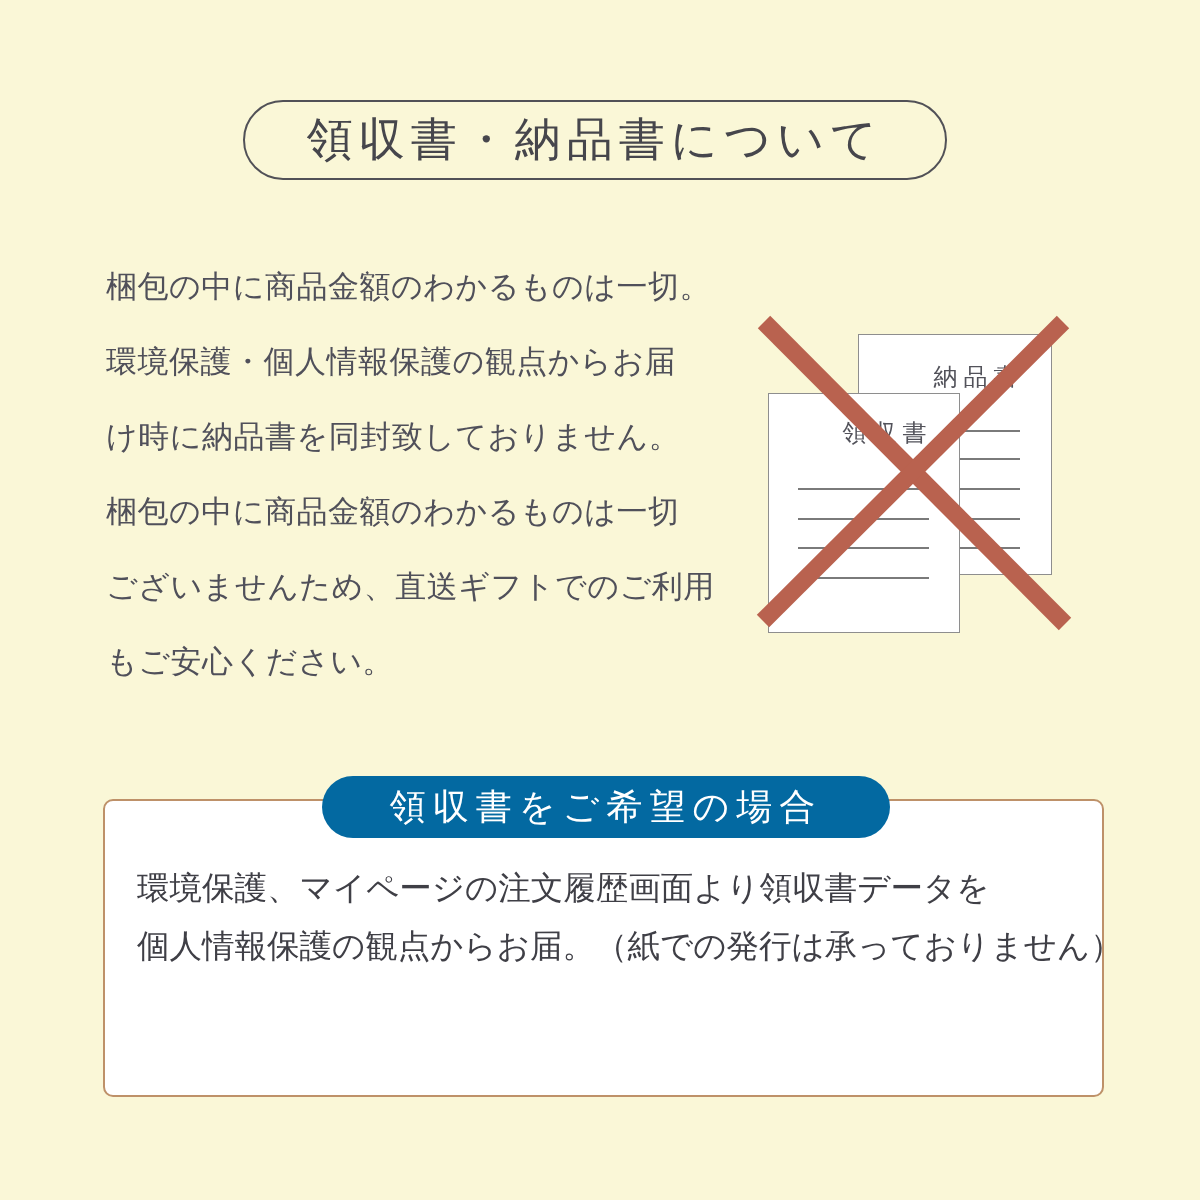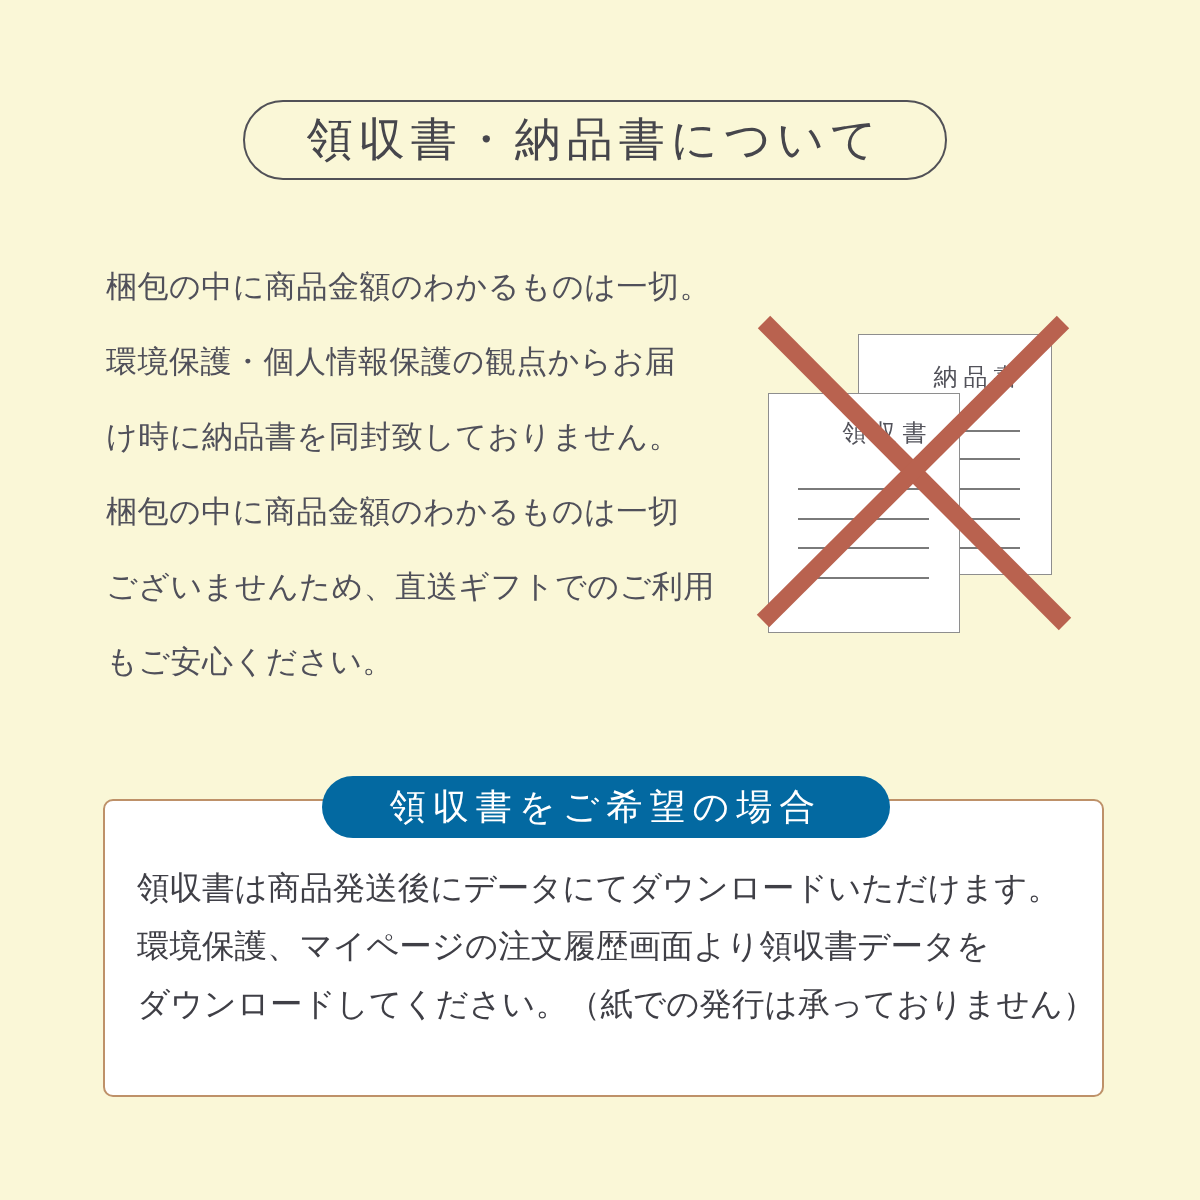--- a/index.html
+++ b/index.html
@@ -113,16 +113,15 @@
   </svg>
 </div>
 
 <div class="abs receipt-box"></div>
 
 <div class="abs receipt-pill">
   <span>領収書をご希望の場合</span>
 </div>
 
 <div class="abs receipt-text">
-  <div>領収書は商品発送後にデータにてダウンロードいただけます。</div>
   <div>環境保護、マイページの注文履歴画面より領収書データを</div>
-  <div>ダウンロードしてください。（紙での発行は承っておりません）</div>
+  <div>個人情報保護の観点からお届。（紙での発行は承っておりません）</div>
 </div>
 
 </body></html>

